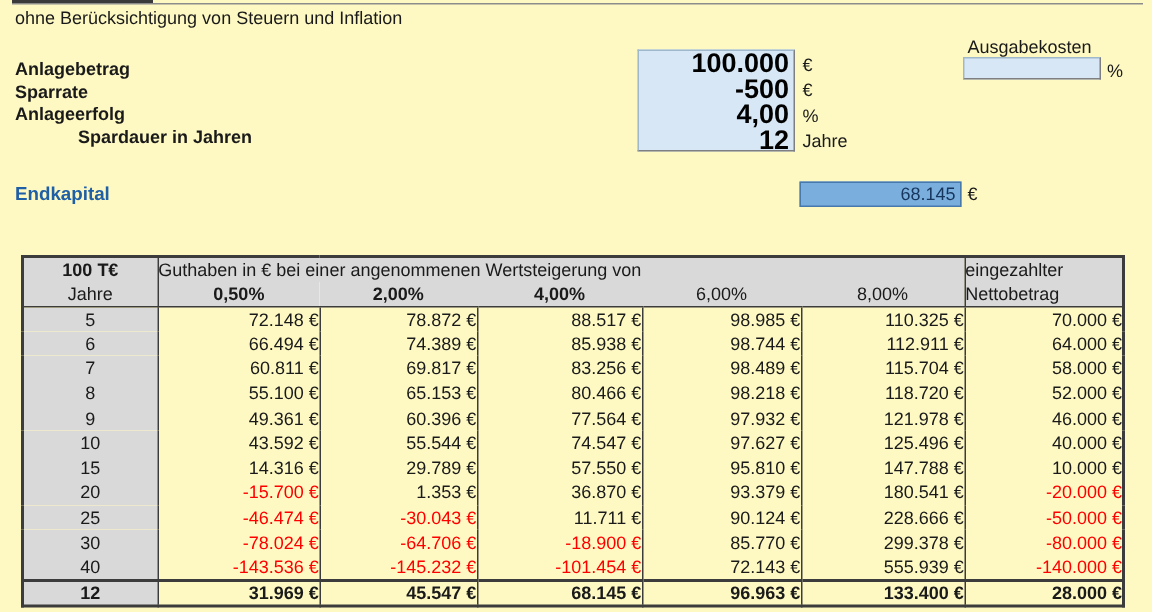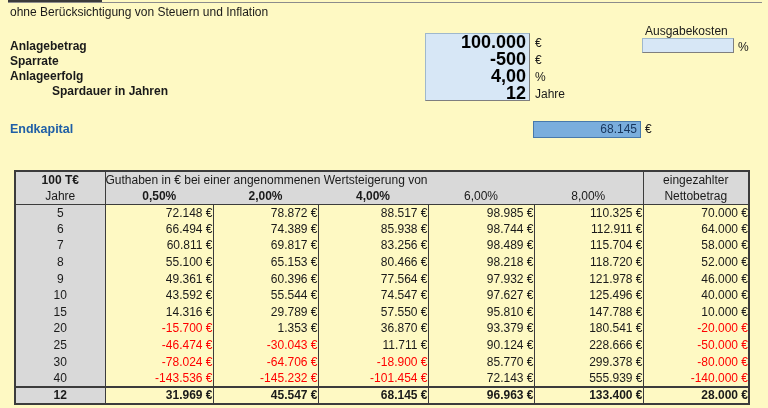--- a/index.html
+++ b/index.html
@@ -49,21 +49,21 @@
     text-align:right;line-height:15px;padding-right:3px;}
   .end-unit{position:absolute;left:645px;top:122px;font-size:12px;color:var(--text);}
 
   table.results{position:absolute;left:14px;top:170px;width:734px;border-collapse:collapse;
     table-layout:fixed;border:2px solid var(--table-border);font-size:12px;color:#1a1a1a;}
   table.results th, table.results td{padding:0;overflow:hidden;white-space:nowrap;}
   thead th{background:var(--header-gray);font-weight:normal;}
   tr.h1{height:17px;} tr.h2{height:16px;}
   th.corner{font-weight:bold;text-align:center;border-right:1px solid var(--table-border);}
   th.span-head{text-align:left;padding-left:4px;}
-  th.last-head{border-left:1px solid var(--table-border);text-align:center;margin-top:12px;}
+  th.last-head{border-left:1px solid var(--table-border);text-align:left;margin-top:12px;}
   th.jahre{text-align:center;border-right:1px solid var(--table-border);}
   th.rate{text-align:center;}
   th.rate.bold{font-weight:bold;}
   tr.h2 th{border-bottom:1px solid var(--table-border);}
   tbody tr{height:16.6px;}
   tbody td{text-align:right;padding-right:3px;border-left:1px solid var(--table-border);}
   tbody td.year{background:var(--header-gray);text-align:center;padding-right:0;
     border-left:none;border-right:1px solid var(--table-border);}
   tbody td.neg{color:var(--negative);}
   tbody tr.summary{height:17px;font-weight:bold;}

